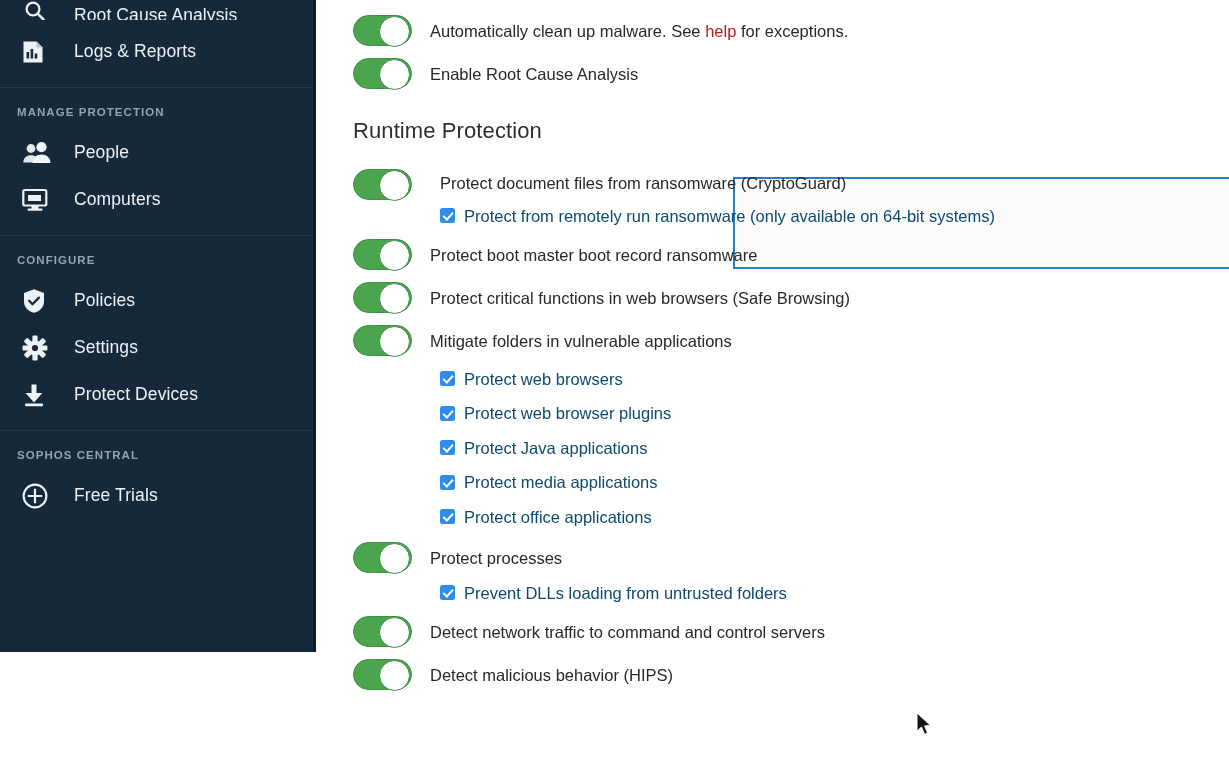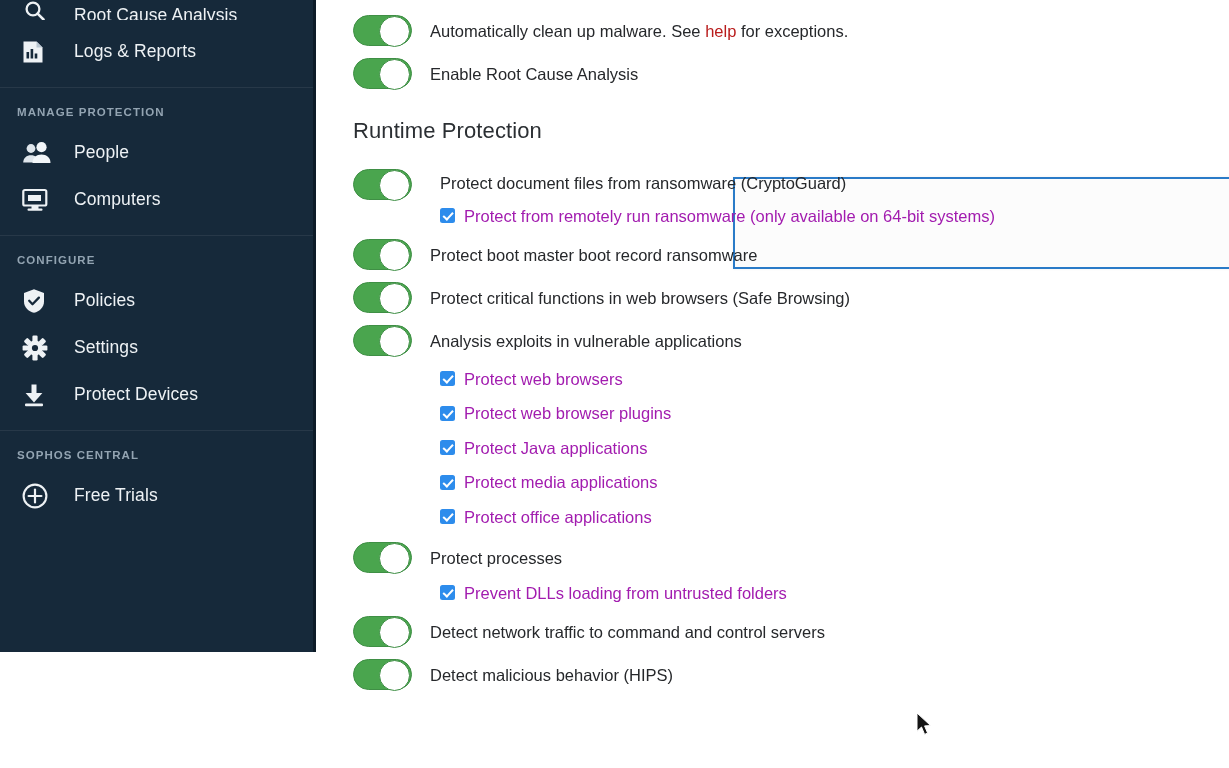--- a/index.html
+++ b/index.html
@@ -126,21 +126,21 @@
     content: "";
     position: absolute;
     left: 4.6px; top: 1.8px;
     width: 4px; height: 8.4px;
     border: solid #ffffff;
     border-width: 0 2px 2px 0;
     transform: rotate(43deg);
   }
   .check-label {
     font-size: 16.5px;
-    color: #a21caf;
+    color: #0c4a6e;
     padding-left: 9px;
     line-height: 1;
   }
 
   
   .highlight-box {
     position: absolute;
     border: 2px solid #2a7bc8;
     background: #fcfcfc;
     box-shadow: 0 0 3px rgba(0,0,0,.06);
@@ -304,21 +304,21 @@
       </div>
 
       <div class="row" style="padding-top:12px">
         <div class="toggle"></div>
         <div class="row-label" style="padding-top:8px">Protect critical functions in web browsers (Safe Browsing)</div>
       </div>
 
       <div class="row" style="padding-top:12px">
         <div class="toggle"></div>
         <div style="padding-left:18px">
-          <div class="row-label" style="padding-left:0; padding-top:8px">Analysis exploits in vulnerable applications</div>
+          <div class="row-label" style="padding-left:0; padding-top:8px">Mitigate folders in vulnerable applications</div>
 
           <div class="check-row" style="padding-left:10px; padding-top:21px">
             <span class="cbox"></span>
             <span class="check-label">Protect web browsers</span>
           </div>
           <div class="check-row" style="padding-left:10px; padding-top:18px">
             <span class="cbox"></span>
             <span class="check-label">Protect web browser plugins</span>
           </div>
           <div class="check-row" style="padding-left:10px; padding-top:18px">

